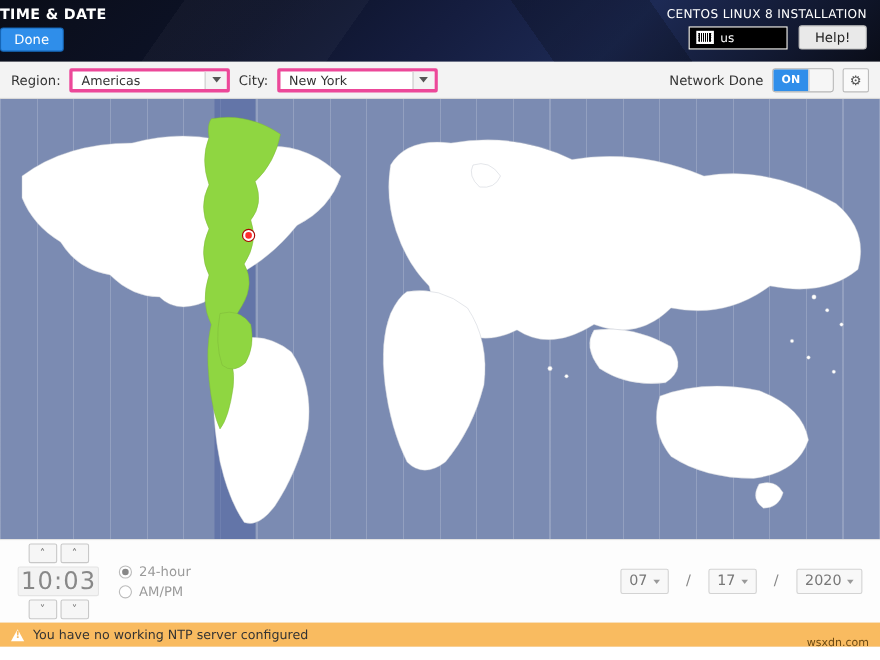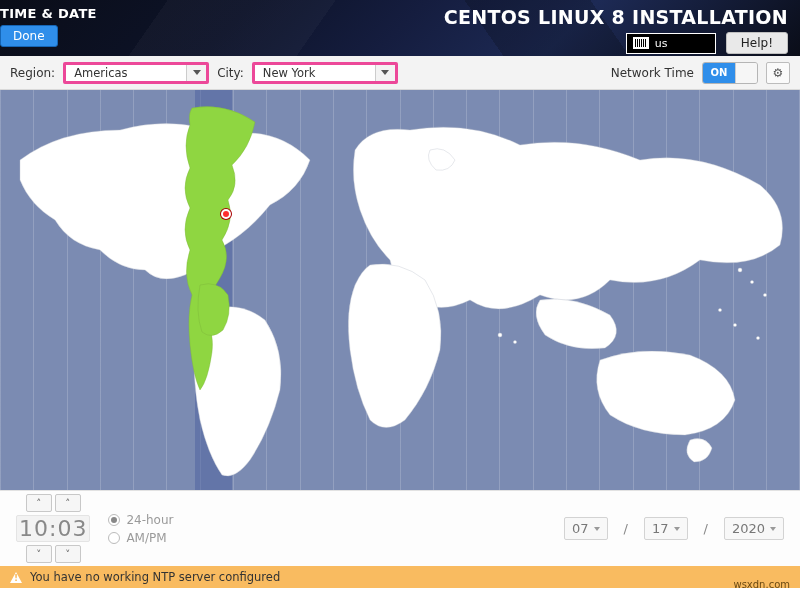--- a/index.html
+++ b/index.html
@@ -21,21 +21,21 @@
     inset: 0;
     background:
       linear-gradient(125deg, transparent 20%, rgba(255,255,255,0.03) 20%, rgba(255,255,255,0.03) 40%, transparent 40%),
       linear-gradient(55deg, transparent 60%, rgba(0,0,0,0.2) 60%, rgba(0,0,0,0.2) 75%, transparent 75%);
     pointer-events: none;
   }
   .banner-left, .banner-right { display:flex; flex-direction:column; gap:4px; z-index:1; }
   .banner-left { align-items:flex-start; }
   .banner-right { align-items:flex-end; }
   .screen-title { font-size: 13px; font-weight: bold; letter-spacing: .3px; }
-  .product-title { font-size: 19px; font-weight: 700; letter-spacing: .3px; margin-left: 40px; }
+  .product-title { font-size: 11px; font-weight: 400; letter-spacing: .3px; margin-left: 40px; }
   .done-btn {
     background: #2f8eea; border: 1px solid #1565b5; color:#fff;
     font-size: 12px; padding: 3px 12px; border-radius: 3px; cursor:pointer;
   }
   .help-btn {
     background: #e9e9e9; border:1px solid #bfbfbf; color:#222;
     font-size:12px; padding:3px 14px; border-radius:3px; cursor:pointer;
   }
   .kb-indicator {
     display:flex; align-items:center; gap:6px;
@@ -171,21 +171,21 @@
   <span>City:</span>
   <div class="combo">
     <span class="val" style="min-width:120px">New York</span>
     <div class="caret-btn">
         <div class="caret-down"></div>
       </div>
   </div>
 
   <div class="controls-spacer"></div>
 
-  <span class="nt-label">Network Time</span>
+  <span class="nt-label">Network Done</span>
   <div class="switch">
     <div class="on">ON</div>
     <div class="knob"></div>
   </div>
   <div class="gear-btn">
     <span class="gear-icon">⚙</span>
   </div>
 </div>
 
 <div class="map">

